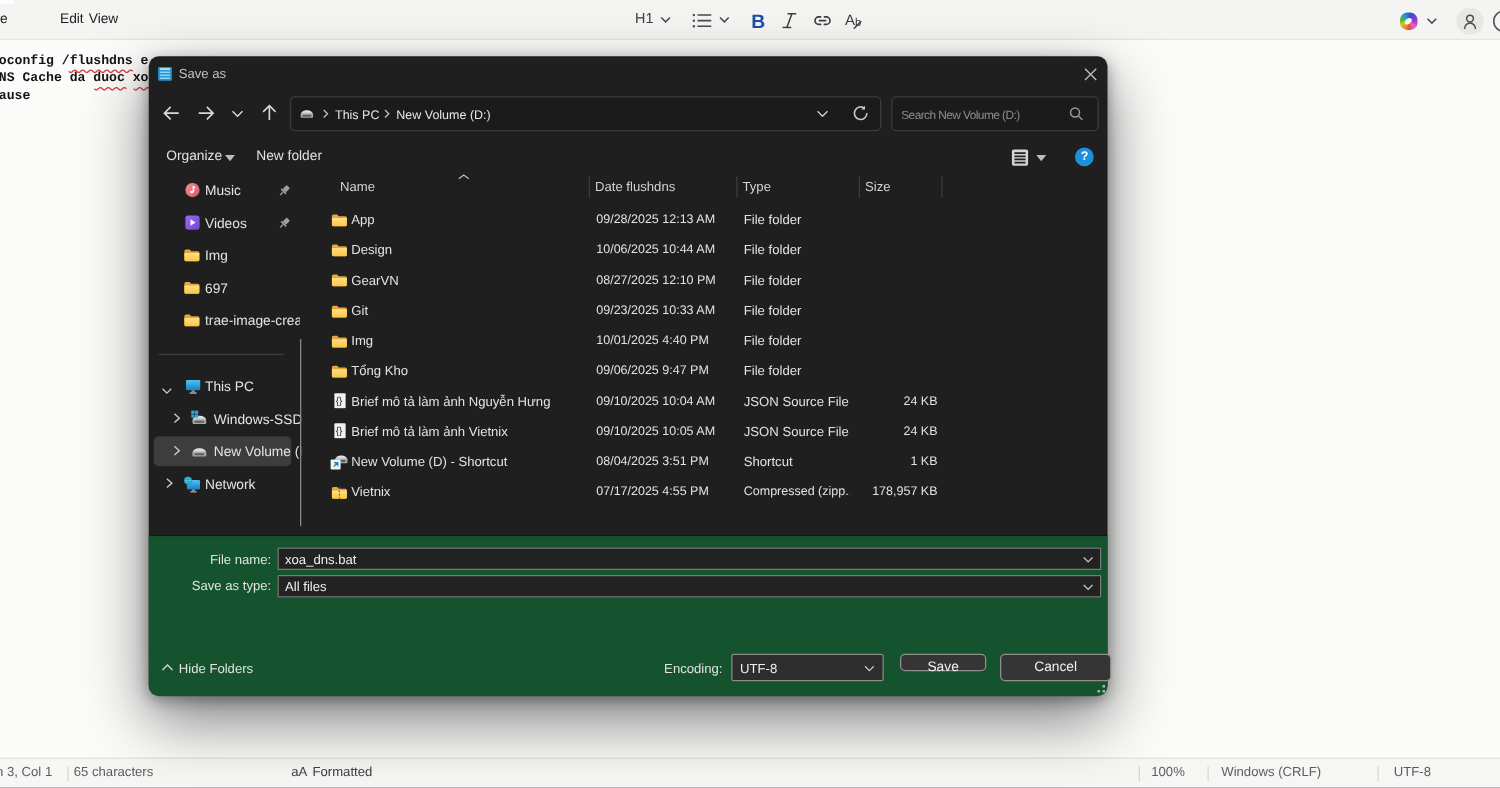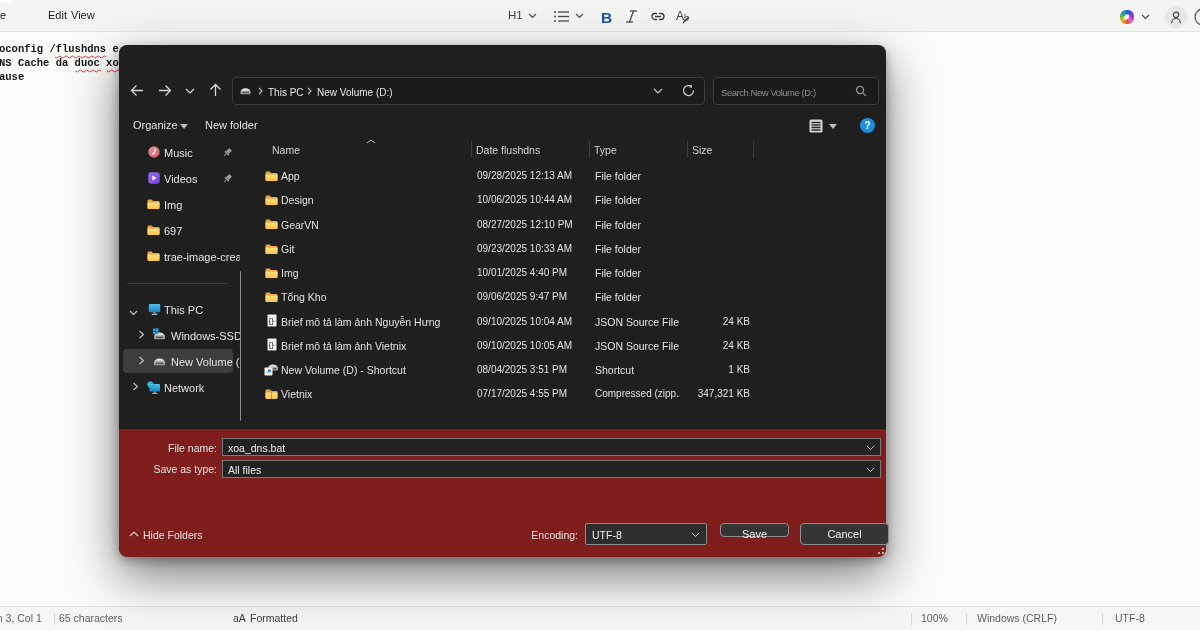--- a/index.html
+++ b/index.html
@@ -12,21 +12,21 @@
   .fmt{position:absolute;color:#3d3d3d;}
   
   #code{position:absolute;left:-1px;top:43px;margin:0;font-family:"Liberation Mono",monospace;font-weight:bold;font-size:10.5px;line-height:13.8px;color:#131313;letter-spacing:0;}
   
   #statusbar{position:absolute;left:0;top:606px;width:1200px;height:24px;background:#f6f6f5;border-top:1px solid #e2e2e0;font-size:10.5px;color:#5d5d5d;}
   .sbsep{position:absolute;top:6px;width:1px;height:12px;background:#d6d6d4;}
   .sbtxt{position:absolute;top:5px;}
   
   #dlg{position:absolute;left:119px;top:45px;width:767px;height:511px;background:#1f1f1f;border-radius:8px;box-shadow:0 20px 50px rgba(0,0,0,0.5),0 4px 12px rgba(0,0,0,0.35);font-size:11px;color:#e6e6e6;}
   #dlgtitle{position:absolute;left:0;top:0;width:100%;height:28px;}
-  #dlgfooter{position:absolute;left:0;top:383px;width:767px;height:128px;background:#7f1d1d;border-top:1px solid #171717;border-radius:0 0 8px 8px;}
+  #dlgfooter{position:absolute;left:0;top:383px;width:767px;height:128px;background:#14532d;border-top:1px solid #171717;border-radius:0 0 8px 8px;}
   .navbtn{position:absolute;}
   .inp{position:absolute;background:#1b1b1b;border:1px solid #3c3c3c;border-radius:4px;box-sizing:border-box;}
   .hdrsep{position:absolute;top:96px;width:1px;height:17px;background:#3c3c3c;}
   .colhdr{position:absolute;top:99px;color:#d2d2d2;font-size:10.5px;}
   .navlbl{color:#e4e4e4;font-size:11px;}
   .rowtxt{position:absolute;color:#e2e2e2;font-size:10.5px;}
   .dt{font-size:10px !important;letter-spacing:0;}
   .sz{font-size:10px !important;}
 </style>
 </head>
@@ -114,20 +114,33 @@
     <div class="sbsep" style="left:911px;"></div>
     <div class="sbtxt" style="left:921px;">100%</div>
     <div class="sbsep" style="left:966px;"></div>
     <div class="sbtxt" style="left:977px;">Windows (CRLF)</div>
     <div class="sbsep" style="left:1102px;"></div>
     <div class="sbtxt" style="left:1115px;">UTF-8</div>
   </div>
 
   <div id="dlg">
 
+    <div id="dlgtitle">
+      <svg class="abs" style="left:7px;top:8px;" width="12" height="12" viewBox="0 0 12 12">
+          <rect x="0.5" y="0.5" width="11" height="11" rx="1" fill="#2497d4"></rect>
+          <rect x="2" y="1.6" width="8" height="1.4" fill="#bfe6f5"></rect>
+          <rect x="2" y="4.2" width="8" height="1.2" fill="#8fd4ef"></rect>
+          <rect x="2" y="6.6" width="8" height="1.2" fill="#8fd4ef"></rect>
+          <rect x="2" y="9" width="8" height="1.2" fill="#8fd4ef"></rect>
+        </svg>
+      <div class="abs" style="left:24px;top:8px;font-size:10.5px;color:#c2c2c2;">Save as</div>
+      <svg class="abs" style="left:748px;top:9px;" width="11" height="11" viewBox="0 0 11 11">
+          <path d="M1 1l9 9M10 1l-9 9" stroke="#bdbdbd" stroke-width="1.1"></path>
+        </svg>
+    </div>
 
     <svg class="navbtn" style="left:11px;top:39px;" width="14" height="13" viewBox="0 0 14 13">
         <path d="M13 6.5H1.5M6.5 1.5L1.5 6.5l5 5" stroke="#d8d8d8" stroke-width="1.3" fill="none"></path>
       </svg>
     <svg class="navbtn" style="left:39px;top:39px;" width="14" height="13" viewBox="0 0 14 13">
         <path d="M1 6.5h11.5M7.5 1.5l5 5-5 5" stroke="#d8d8d8" stroke-width="1.3" fill="none"></path>
       </svg>
     <svg class="navbtn" style="left:66px;top:43px;" width="10" height="6" viewBox="0 0 10 6">
         <path d="M1 1l4 4 4-4" stroke="#d8d8d8" stroke-width="1.2" fill="none"></path>
       </svg>
@@ -416,21 +429,21 @@
           <g stroke="#8a7020" stroke-width="1">
             <line x1="6.5" y1="1.8" x2="6.5" y2="3.2"></line>
             <line x1="6.5" y1="4.4" x2="6.5" y2="5.8"></line>
             <line x1="6.5" y1="7" x2="6.5" y2="8.4"></line>
             <line x1="6.5" y1="9.6" x2="6.5" y2="10.8"></line>
           </g>
         </svg>
       <div class="rowtxt" style="left:162px;top:343.3px;">Vietnix</div>
       <div class="rowtxt dt" style="left:358px;top:343.3px;">07/17/2025 4:55 PM</div>
       <div class="rowtxt" style="left:476px;top:343.3px;width:85px;white-space:nowrap;overflow:hidden;font-size:10px;">Compressed (zipp...</div>
-      <div class="rowtxt sz" style="left:551px;top:343.3px;width:80px;text-align:right;">347,321 KB</div>
+      <div class="rowtxt sz" style="left:551px;top:343.3px;width:80px;text-align:right;">178,957 KB</div>
     </div>
 
     <div id="dlgfooter">
       <div class="abs" style="left:0;top:12.5px;width:98px;text-align:right;color:#e2e2e2;font-size:10.5px;">File name:</div>
       <div class="abs" style="left:103px;top:9px;width:659px;height:18px;background:#222;border:1px solid #7a7a7a;box-sizing:border-box;">
         <div class="abs" style="left:5px;top:2.5px;color:#f0f0f0;font-size:10.5px;">xoa_dns.bat</div>
         <svg class="abs" style="right:5px;top:6px;" width="9" height="6" viewBox="0 0 9 6">
             <path d="M1 1l3.5 3.5L8 1" stroke="#c9c9c9" stroke-width="1" fill="none"></path>
           </svg>
       </div>

